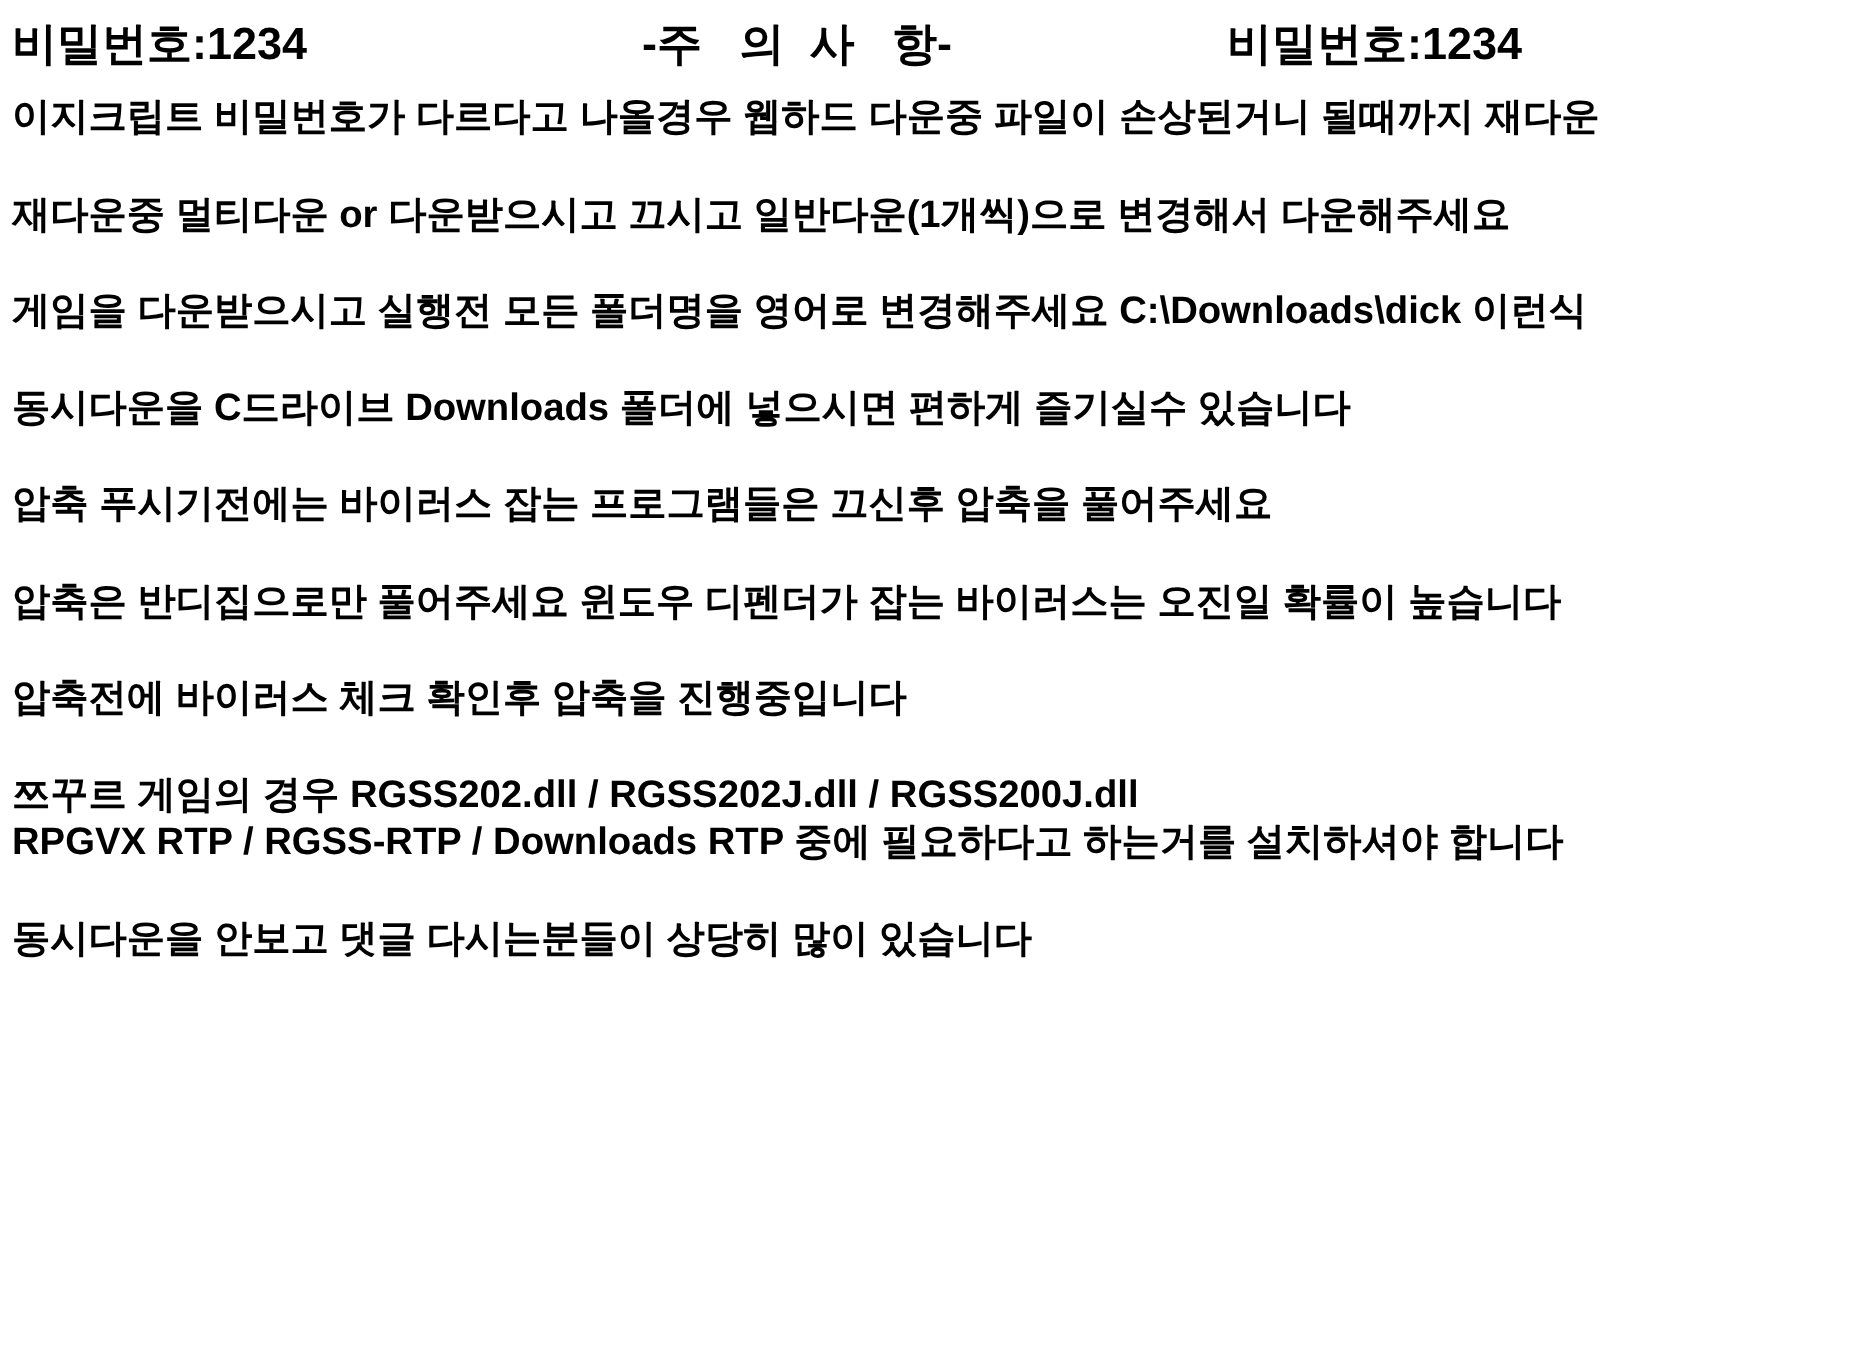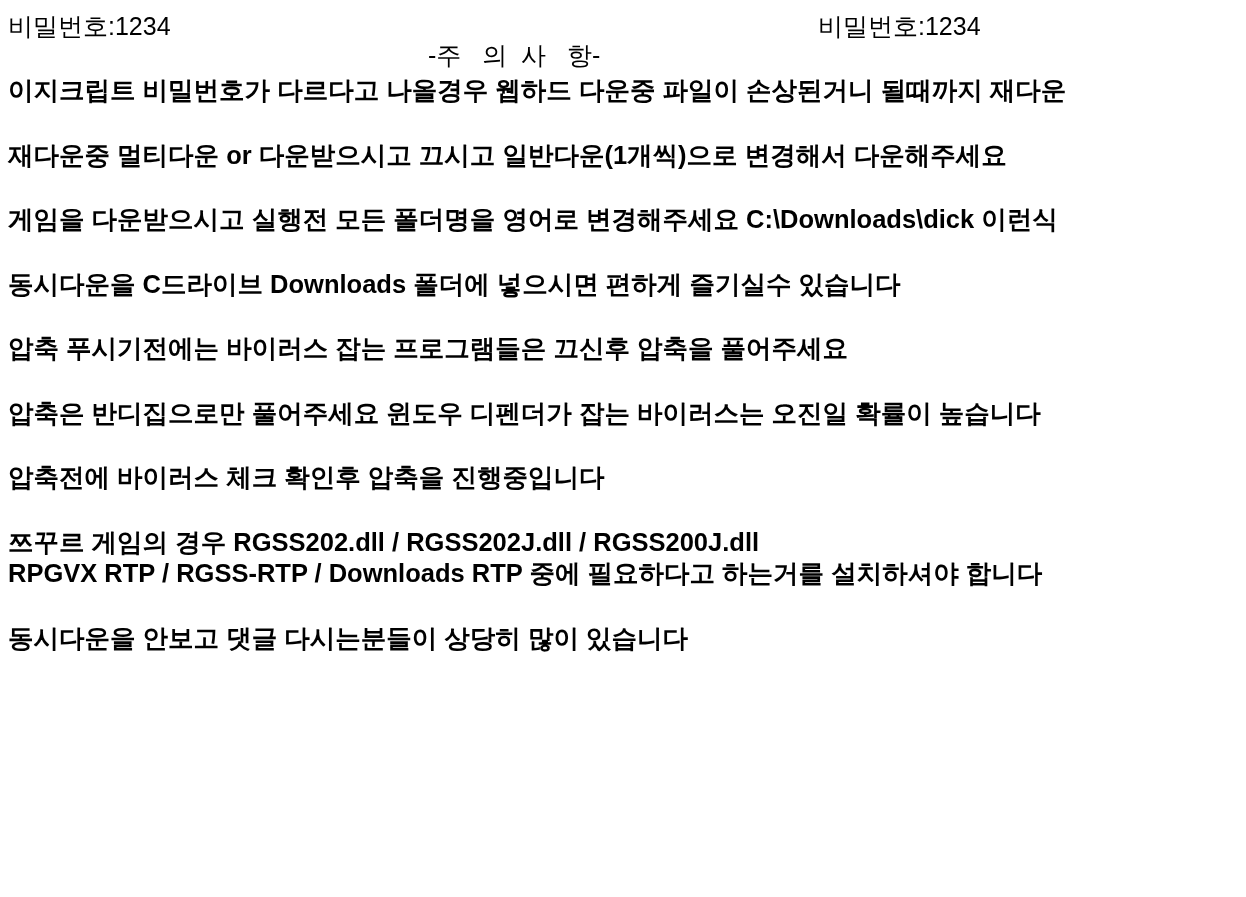--- a/index.html
+++ b/index.html
@@ -16,23 +16,23 @@
   }
   .page {
     width: 1246px;
     height: 897px;
     position: relative;
     box-sizing: border-box;
     padding: 10px 8px 0 8px;
   }
   .header-row {
     display: flex;
-    align-items: flex-start;
-    font-size: 25px;
-    font-weight: 400;
+    align-items: flex-end;
+    font-size: 30px;
+    font-weight: 700;
     letter-spacing: 0px;
     height: 40px;
   }
   .header-left {
     width: 420px;
     text-align: left;
     white-space: nowrap;
   }
   .header-center {
     flex: 0 0 auto;
@@ -40,21 +40,21 @@
     text-align: left;
     white-space: pre;
     margin-top: 29px;
   }
   .header-right {
     flex: 1 1 auto;
     text-align: left;
     white-space: nowrap;
   }
   .body-lines {
-    margin-top: 28px;
+    margin-top: 16px;
   }
   .line {
     font-size: 25.5px;
     font-weight: 700;
     line-height: 1.0;
     white-space: nowrap;
     margin-bottom: 39px;
   }
   .line.tight {
     margin-bottom: 6px;

